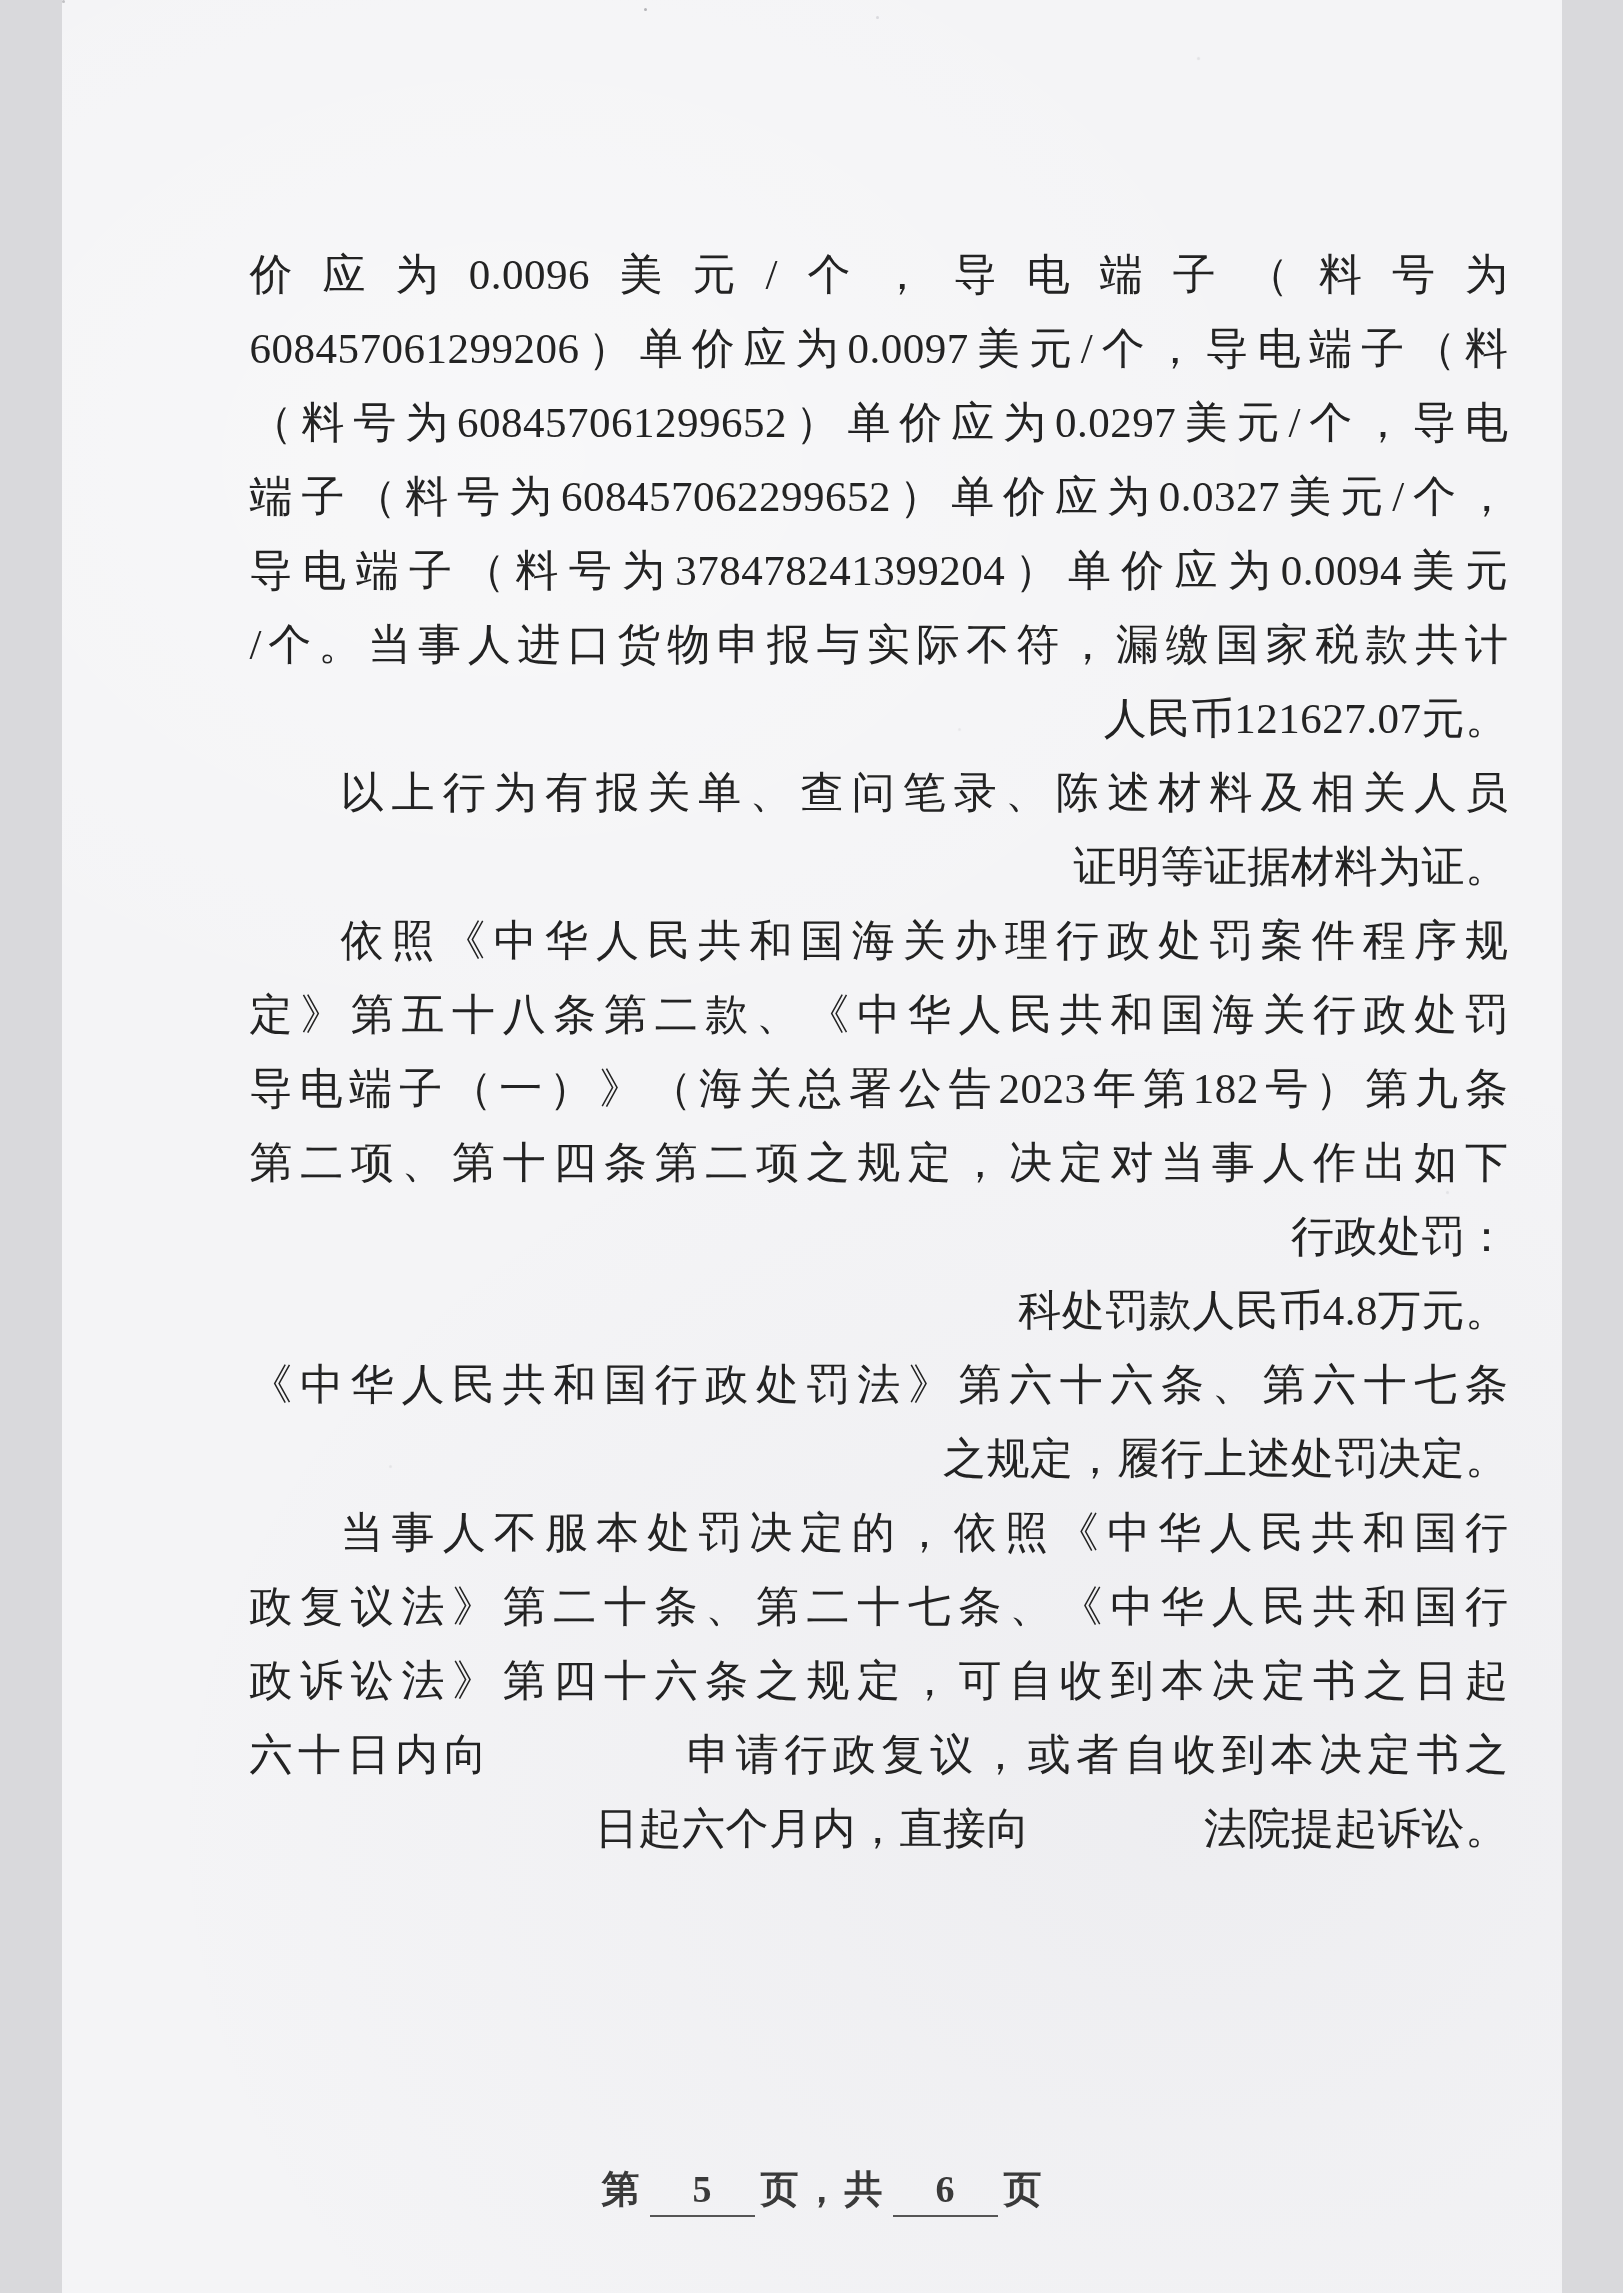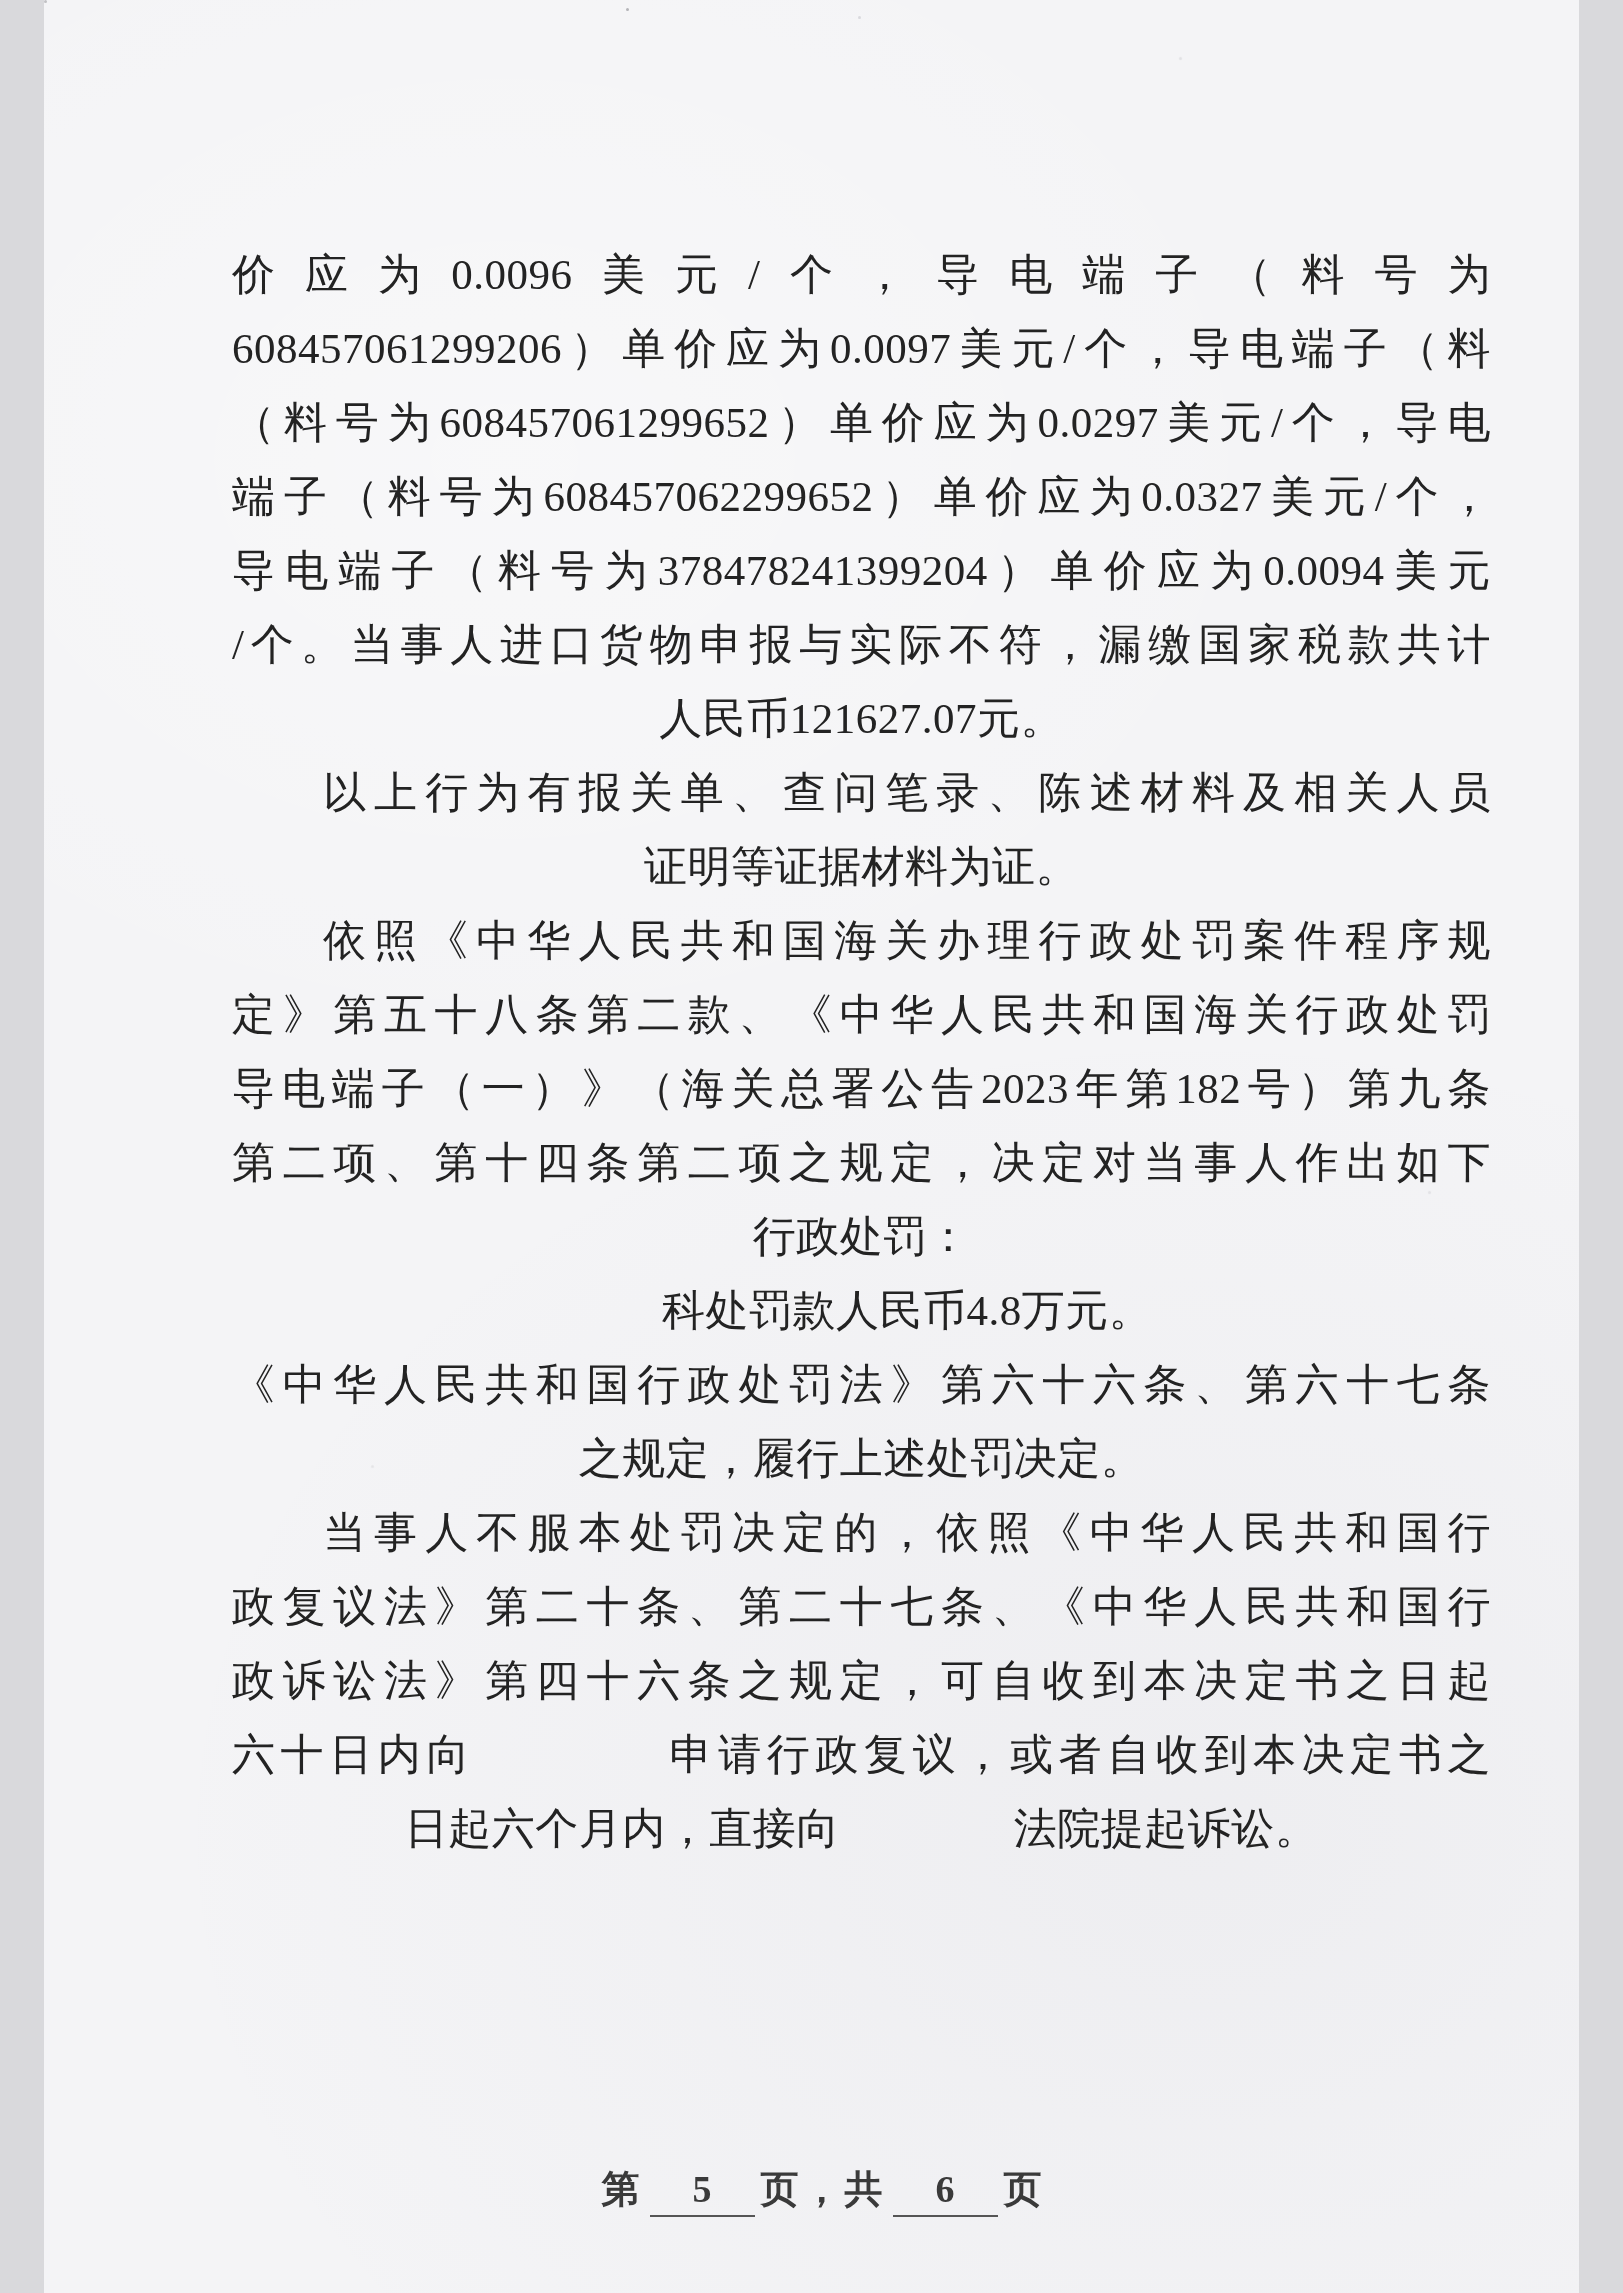--- a/index.html
+++ b/index.html
@@ -7,21 +7,20 @@
     position:relative;
     width:1500px;height:2294px;
     margin:0 auto;
     background:
       radial-gradient(ellipse 1188px 891px at 30% 20%, rgba(255,255,255,0.35), rgba(255,255,255,0) 70%),
       radial-gradient(ellipse 1386px 1089px at 75% 80%, rgba(120,120,140,0.05), rgba(120,120,140,0) 75%),
       var(--paper,#f4f4f6);
     font-family:"Liberation Serif","DejaVu Serif",serif;
     color:var(--ink,#232323);
     overflow:hidden;
-    padding-left:35px;
   }
   .specks{
     position:absolute;left:0;top:0;width:3px;height:3px;border-radius:50%;
     background:rgba(60,60,70,0.28);
     box-shadow:
       582px 8px 0 0 rgba(60,60,70,0.35),
       814px 16px 0 0 rgba(60,60,70,0.14),
       1135px 57px 1px 0 rgba(60,60,70,0.10),
       327px 1465px 1px 0 rgba(60,60,70,0.08),
       1384px 1191px 1px 0 rgba(60,60,70,0.09),
@@ -36,21 +35,21 @@
     line-height:74px;
     font-size:43px;
     white-space:pre-wrap;
     letter-spacing:0.5px;
   }
   .line.just{
     text-align:justify;
     text-align-last:justify;
     text-justify:inter-character;
   }
-  .line.end{text-align:center;}
+  .line.end{text-align:right;}
   .line.indent{text-indent:91px;}
   .footer{
     position:absolute;
     left:12px;top:2164px;width:100%;
     text-align:center;
     font-size:38px;
     line-height:51px;
     color:var(--footer-ink,#3a3a3a);
     letter-spacing:4px;
     font-weight:bold;

